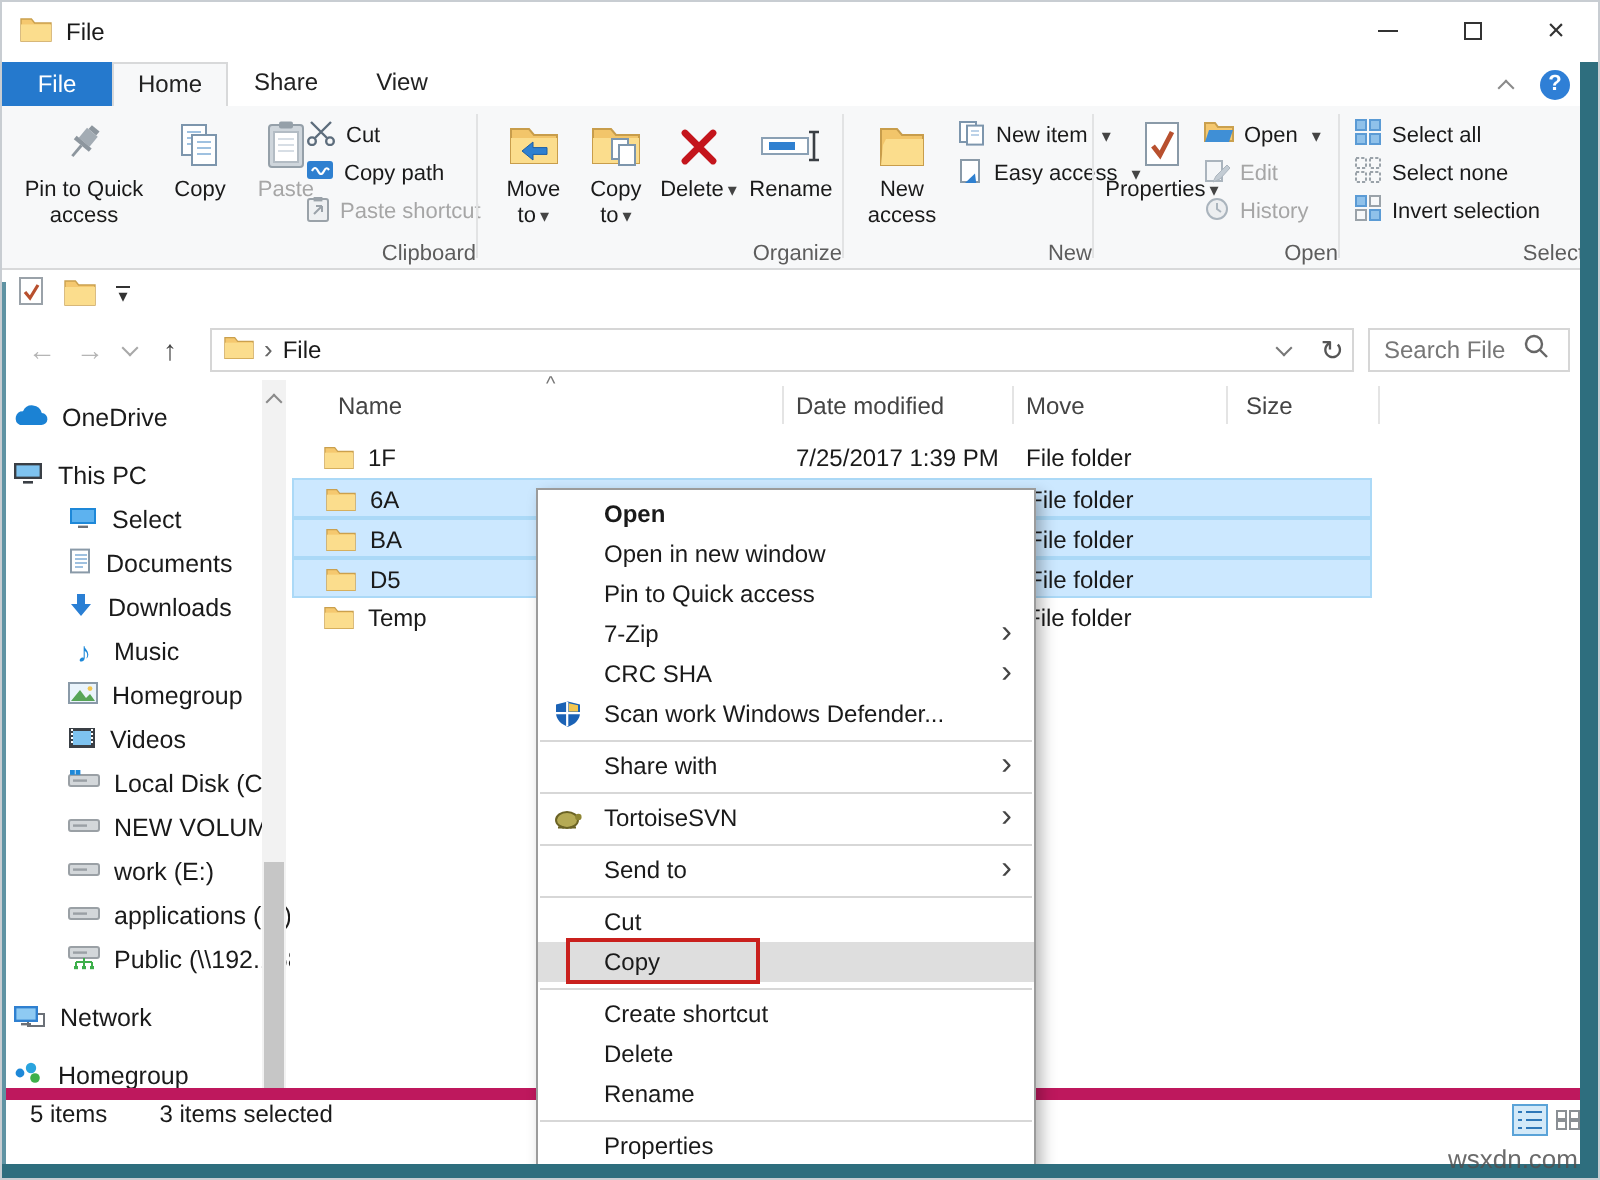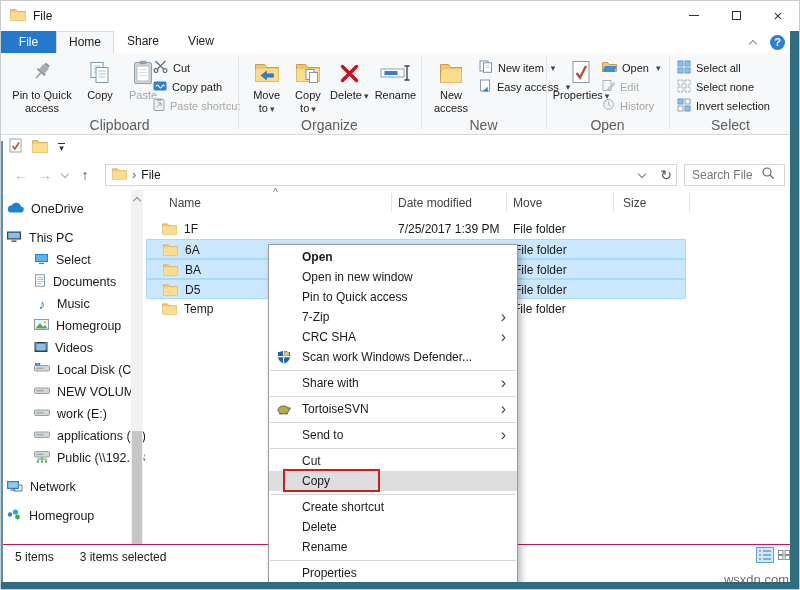--- a/index.html
+++ b/index.html
@@ -23,21 +23,21 @@
   .tab.active{background:#f7f8f9;border:1px solid #d8d9da;border-bottom:none}
   .tab-right{position:absolute;right:14px;top:4px;display:flex;align-items:center;gap:14px}
   .chev{display:inline-block;width:6px;height:6px;border-right:1.4px solid #8a8a8a;border-bottom:1.4px solid #8a8a8a}
   .chev.up{transform:rotate(-135deg);margin-top:3px}
   .chev.down{transform:rotate(45deg);margin-bottom:2px}
   .help-circle{width:15px;height:15px;border-radius:50%;background:#2f7fd6;color:#fff;font-size:11px;
                text-align:center;line-height:15px;font-weight:bold}
   
   .ribbon{position:absolute;top:52px;left:0;right:9px;height:82px;background:#f7f8f9;border-bottom:1px solid #d8d9da}
   .grp{position:absolute;top:0;height:81px}
-  .grp-label{position:absolute;bottom:1px;left:0;right:0;text-align:center;color:#5d5d5d;font-size:14px}
+  .grp-label{position:absolute;bottom:1px;left:0;right:0;text-align:right;color:#5d5d5d;font-size:11px}
   .vdiv{position:absolute;top:4px;height:72px;width:1px;background:#e2e3e4}
   .bigbtns{display:flex;align-items:flex-start;padding-top:2px}
   .bigbtn{display:flex;flex-direction:column;align-items:center;padding-top:2px}
   .bigbtn .ic{height:32px;display:flex;align-items:center;justify-content:center}
   .bigbtn .lbl{font-size:11px;line-height:13px;text-align:center}
   .smallcol{position:absolute;top:5px}
   .smallbtn{height:19px;display:flex;align-items:center;gap:5px;font-size:11px;white-space:nowrap}
   .disabled{color:#a6a6a6}
   .caret{font-size:9px;color:#444;margin-left:2px}
   
@@ -81,22 +81,22 @@
   .ctx{position:absolute;left:267px;top:243px;width:250px;background:#fff;border:1px solid #9b9b9b;
        box-shadow:3px 3px 7px rgba(0,0,0,.28);padding:2px 0;z-index:5}
   .ci{position:relative;height:20px;line-height:20px;padding-left:33px;font-size:12px}
   .ci.bold{font-weight:bold}
   .ci.hl{background:#dedede}
   .ci .mi{position:absolute;left:8px;top:3px}
   .ci .sub{position:absolute;right:11px;top:0;font-size:16px;color:#454545}
   .sep{height:1px;background:#d7d7d7;margin:2.5px 1px}
   .redbox{position:absolute;left:14px;top:-2px;width:97px;height:23px;border:2px solid #c9201d;z-index:6}
   
-  .status{position:absolute;left:0;right:9px;top:543px;height:20px;background:#fff;border-top:1px solid #be185d;
-          display:flex;align-items:flex-end;font-size:12px}
+  .status{position:absolute;left:0;right:9px;top:543px;height:20px;background:#fff;border-top:6px solid #be185d;
+          display:flex;align-items:flex-start;font-size:12px}
   .st-items{margin-left:14px}
   .st-sel{margin-left:26px}
   .viewbtn{position:absolute;top:2px;width:18px;height:16px;border:1px solid transparent;display:flex;align-items:center;justify-content:center}
   .viewbtn.active{background:#d3e9f8;border-color:#5aa3d8}
   .watermark{position:absolute;right:10px;top:571px;font-size:13px;color:rgba(80,80,80,.85);z-index:8}
   
   .strip-b{position:absolute;left:0;right:0;bottom:0;height:7px;background:#2e6e7e;z-index:7}
   .strip-r{position:absolute;right:0;top:30px;bottom:0;width:9px;background:#2e6e7e;z-index:7}
   .strip-l{position:absolute;left:0;top:140px;bottom:0;width:2px;background:#5f93a3;z-index:7}
 </style>
@@ -427,20 +427,26 @@
               <rect x="5" y="9.8" width="5" height="1.2" fill="#6b7077"></rect>
             </svg></span>
         <span>Select</span>
       </div>
       <div class="sb-item child">
         <span><svg width="12" height="13" viewBox="0 0 12 13">
               <rect x="1.5" y=".8" width="9" height="11.4" fill="#fff" stroke="#8a9aa8"></rect>
               <path d="M3.5 3.5h6M3.5 5.5h6M3.5 7.5h6M3.5 9.5h4" stroke="#9fc1e0"></path>
             </svg></span>
         <span>Documents</span>
+      </div>
+      <div class="sb-item child">
+        <span><svg width="13" height="13" viewBox="0 0 13 13">
+              <path d="M4.5 1h4v5h3L6.5 12 1.5 6h3z" fill="#2a7fd4"></path>
+            </svg></span>
+        <span>Downloads</span>
       </div>
       <div class="sb-item child">
         <span class="glyph-ic">♪</span>
         <span>Music</span>
       </div>
       <div class="sb-item child">
         <span><svg width="15" height="11" viewBox="0 0 15 11">
               <rect x=".5" y=".5" width="14" height="10" fill="#eaf4fb" stroke="#8a9aa8"></rect>
               <path d="M1.5 9.5 6 4l3 4 2-2 2.5 3.5z" fill="#57a557"></path>
               <circle cx="11" cy="3.3" r="1.2" fill="#f3c64f"></circle>

